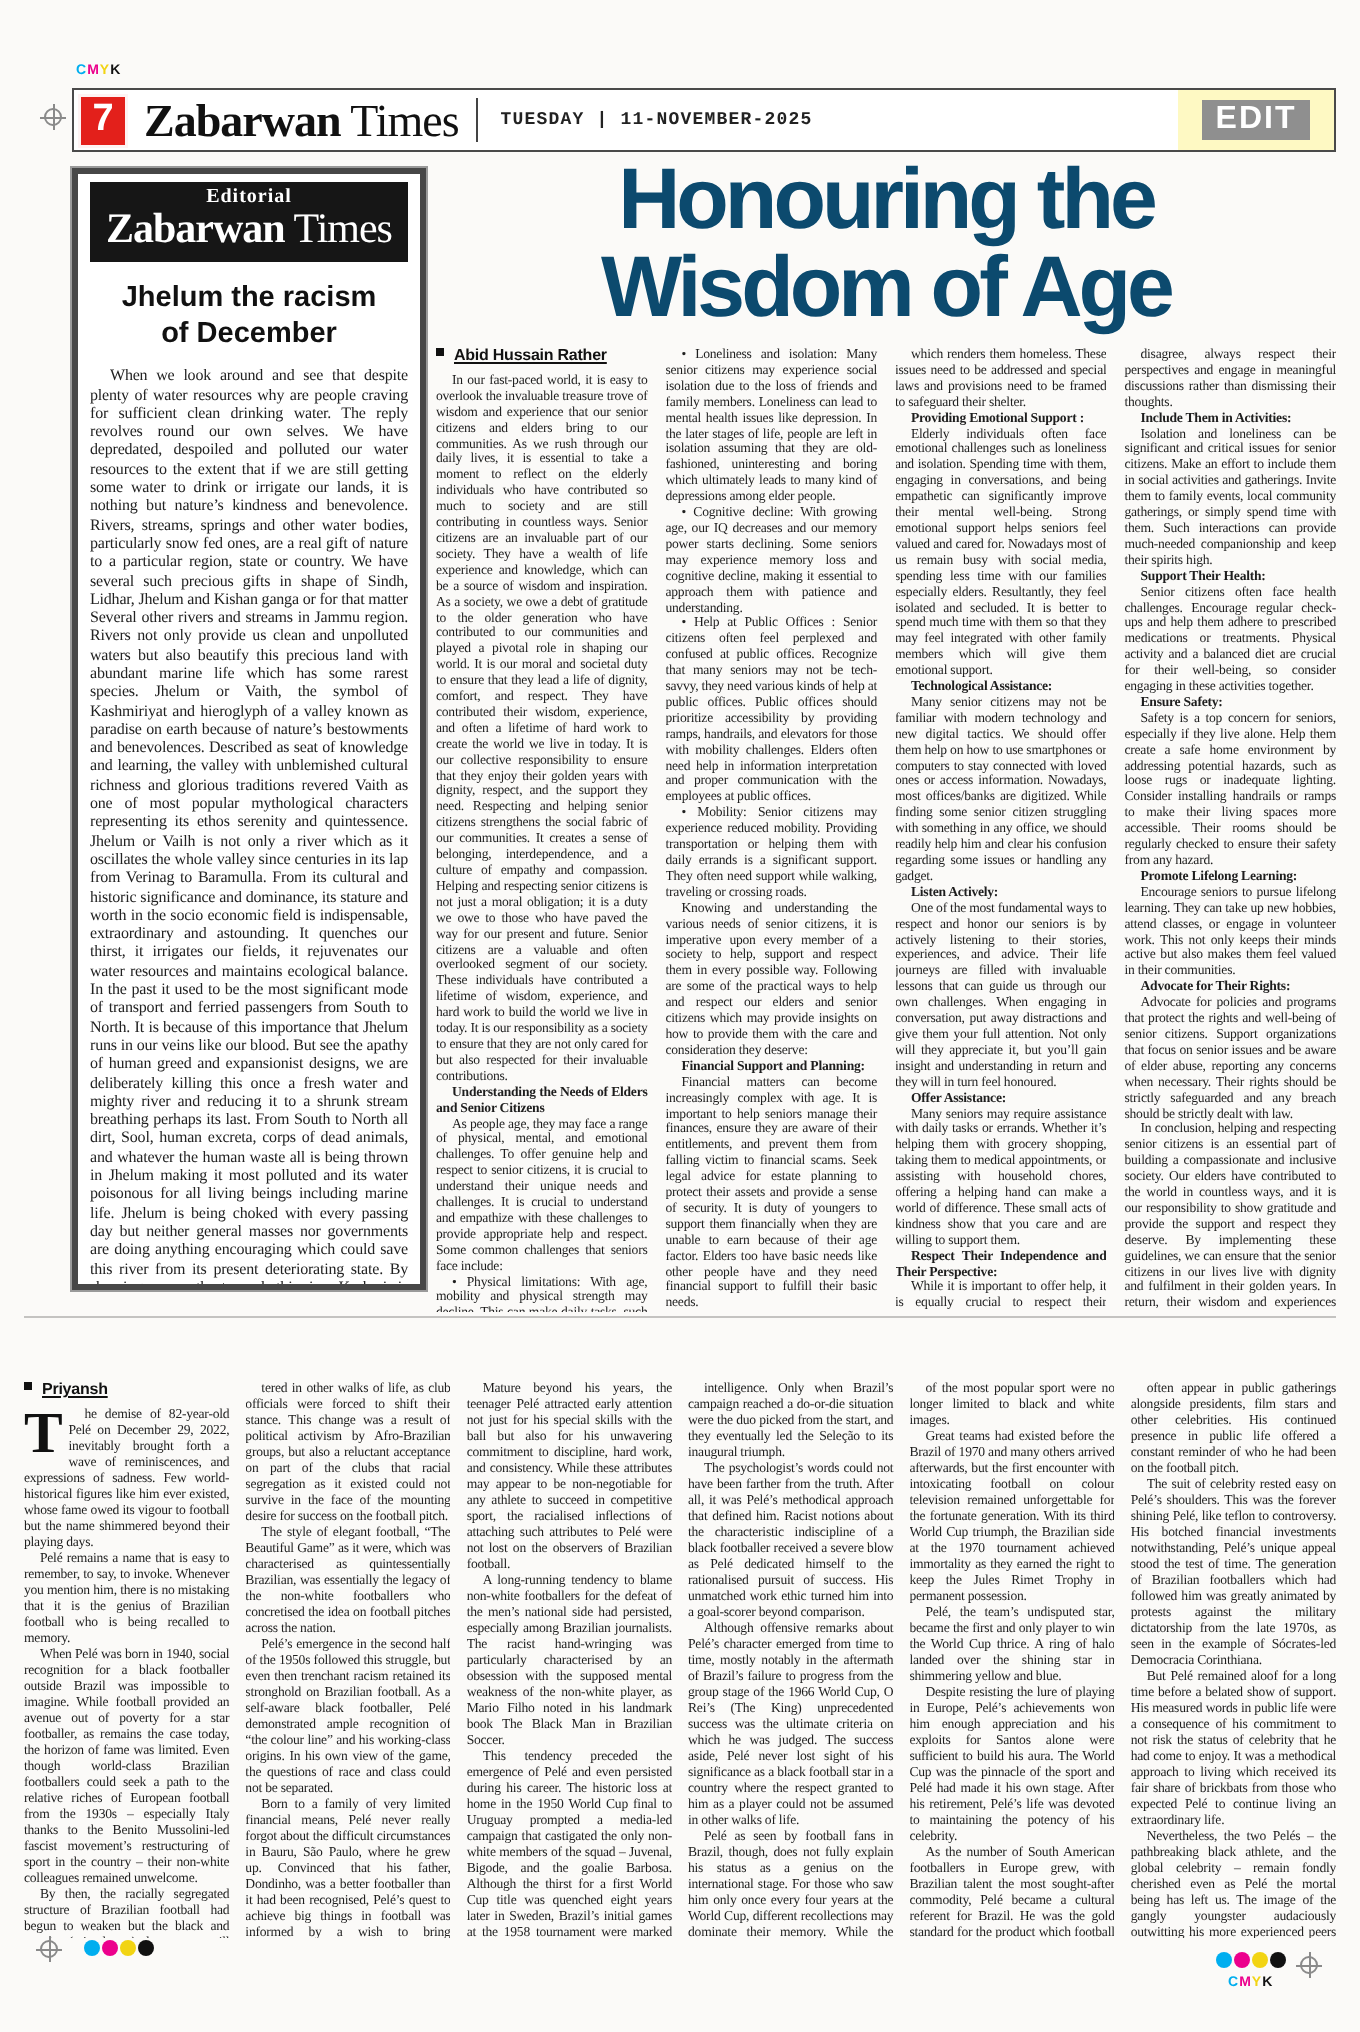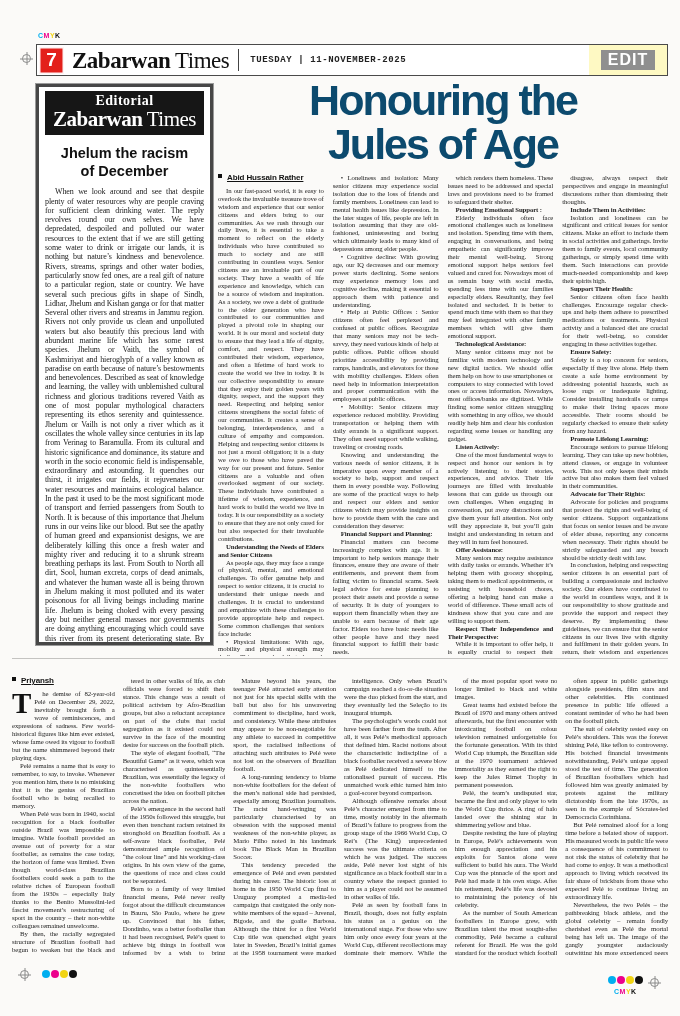--- a/index.html
+++ b/index.html
@@ -38,21 +38,21 @@
   .edit-wrap { margin-left:auto; height:100%; width:78px; background:#fef9c3; display:flex; align-items:center; justify-content:center; }
   .edit-label { background:#8f8f8f; color:#fff; font-family:"Liberation Sans",sans-serif; font-weight:bold; font-size:16px; letter-spacing:1px; padding:1px 7px; }
 
   
   .editorial-box {
     position:absolute; left:36px; top:84px; width:177px; height:561px;
     background:#fff; border:3px solid #474747; outline:1px solid #9a9a9a;
     padding:4px 6px; overflow:hidden;
   }
   .ed-band { background:#161616; color:#fff; text-align:center; padding:2px 0 5px; }
-  .ed-kicker { display:block; font-size:14px; font-weight:bold; letter-spacing:0.5px; }
+  .ed-kicker { display:block; font-size:10px; font-weight:bold; letter-spacing:0.5px; }
   .ed-mast { font-size:21px; line-height:1; letter-spacing:-0.5px; white-space:nowrap; }
   .ed-mast .bold { font-weight:bold; }
   .ed-title {
     text-align:center; font-family:"Liberation Sans",sans-serif; font-weight:bold;
     font-size:14.5px; line-height:1.25; color:#111; margin:9px 0 7px;
   }
   .ed-body { font-size:8px; line-height:9.3px; text-align:justify; color:#222; letter-spacing:-0.1px; }
   .ed-body p { text-indent:10px; }
 
   
@@ -74,21 +74,21 @@
 
   
   .divider { position:absolute; left:12px; top:658px; width:656px; height:1px; background:#c4c3c1; }
 
   
   .article2 { position:absolute; left:12px; top:666px; width:656px; height:344px; }
   .a2-head {
     text-align:center; font-family:"Liberation Sans",sans-serif; font-weight:800;
     font-size:26px; line-height:29px; letter-spacing:-1px; color:#0a0a0a; margin-top:2px;
   }
-  .a2-cols { margin-top:11px; height:278px; gap:8px; font-size:6.8px; line-height:8.0px; letter-spacing:-0.12px; }
+  .a2-cols { margin-top:25px; height:278px; gap:8px; font-size:6.8px; line-height:8.0px; letter-spacing:-0.12px; }
   .dropcap {
     float:left; font-weight:bold; font-size:29px; line-height:24px;
     padding:1px 3px 0 0; color:#111;
   }
 </style>
 </head>
 <body>
 
 <div class="page">
 
@@ -116,21 +116,21 @@
       <span>of December</span>
     </div>
     <div class="ed-body">
         <p>When we look around and see that despite plenty of water resources why are people craving for sufficient clean drinking water. The reply revolves round our own selves. We have depredated, despoiled and polluted our water resources to the extent that if we are still getting some water to drink or irrigate our lands, it is nothing but nature’s kindness and benevolence. Rivers, streams, springs and other water bodies, particularly snow fed ones, are a real gift of nature to a particular region, state or country. We have several such precious gifts in shape of Sindh, Lidhar, Jhelum and Kishan ganga or for that matter Several other rivers and streams in Jammu region. Rivers not only provide us clean and unpolluted waters but also beautify this precious land with abundant marine life which has some rarest species. Jhelum or Vaith, the symbol of Kashmiriyat and hieroglyph of a valley known as paradise on earth because of nature’s bestowments and benevolences. Described as seat of knowledge and learning, the valley with unblemished cultural richness and glorious traditions revered Vaith as one of most popular mythological characters representing its ethos serenity and quintessence. Jhelum or Vailh is not only a river which as it oscillates the whole valley since centuries in its lap from Verinag to Baramulla. From its cultural and historic significance and dominance, its stature and worth in the socio economic field is indispensable, extraordinary and astounding. It quenches our thirst, it irrigates our fields, it rejuvenates our water resources and maintains ecological balance. In the past it used to be the most significant mode of transport and ferried passengers from South to North. It is because of this importance that Jhelum runs in our veins like our blood. But see the apathy of human greed and expansionist designs, we are deliberately killing this once a fresh water and mighty river and reducing it to a shrunk stream breathing perhaps its last. From South to North all dirt, Sool, human excreta, corps of dead animals, and whatever the human waste all is being thrown in Jhelum making it most polluted and its water poisonous for all living beings including marine life. Jhelum is being choked with every passing day but neither general masses nor governments are doing anything encouraging which could save this river from its present deteriorating state. By showing our apathy towards this river Kashmir is losing a precious source of irrigation and drinking water. Some years back a movement to save and preserve Jhelum was started but it died its own death due to Indifferent postures of State and central dispensations. Jhelum is our identity, our dignity and it represents our ethos and uniqueness. It deserves our attention and it deserves some efforts to save and preserve it for our future generations who would cherish to see it preserved for them and would not like to read and broach about its grandeur and majestic existence in the pages of history books. In this connection the first step should be to clean its banks and stop the process of throwing all garbage, filth, human excreta in it and remove all toilets and defecating structures from its vicinities. In this process Srinagar Municipal Corporation and various other local bodies can play a very vital role.</p>
       </div>
   </div>
 
   <div class="article1">
     <div class="a1-head">
       <span>Honouring the</span><br>
-      <span>Jules of Age</span>
+      <span>Wisdom of Age</span>
     </div>
     <div class="cols a1-cols">
       <div class="col">
         <div class="byline-row">
           <span class="byline-sq"></span>
           <span class="byline-name">Abid Hussain Rather</span>
         </div>
         <div>
             <p>In our fast-paced world, it is easy to overlook the invaluable treasure trove of wisdom and experience that our senior citizens and elders bring to our communities. As we rush through our daily lives, it is essential to take a moment to reflect on the elderly individuals who have contributed so much to society and are still contributing in countless ways. Senior citizens are an invaluable part of our society. They have a wealth of life experience and knowledge, which can be a source of wisdom and inspiration. As a society, we owe a debt of gratitude to the older generation who have contributed to our communities and played a pivotal role in shaping our world. It is our moral and societal duty to ensure that they lead a life of dignity, comfort, and respect. They have contributed their wisdom, experience, and often a lifetime of hard work to create the world we live in today. It is our collective responsibility to ensure that they enjoy their golden years with dignity, respect, and the support they need. Respecting and helping senior citizens strengthens the social fabric of our communities. It creates a sense of belonging, interdependence, and a culture of empathy and compassion. Helping and respecting senior citizens is not just a moral obligation; it is a duty we owe to those who have paved the way for our present and future. Senior citizens are a valuable and often overlooked segment of our society. These individuals have contributed a lifetime of wisdom, experience, and hard work to build the world we live in today. It is our responsibility as a society to ensure that they are not only cared for but also respected for their invaluable contributions.</p>
             <p class="sub">Understanding the Needs of Elders and Senior Citizens</p>

